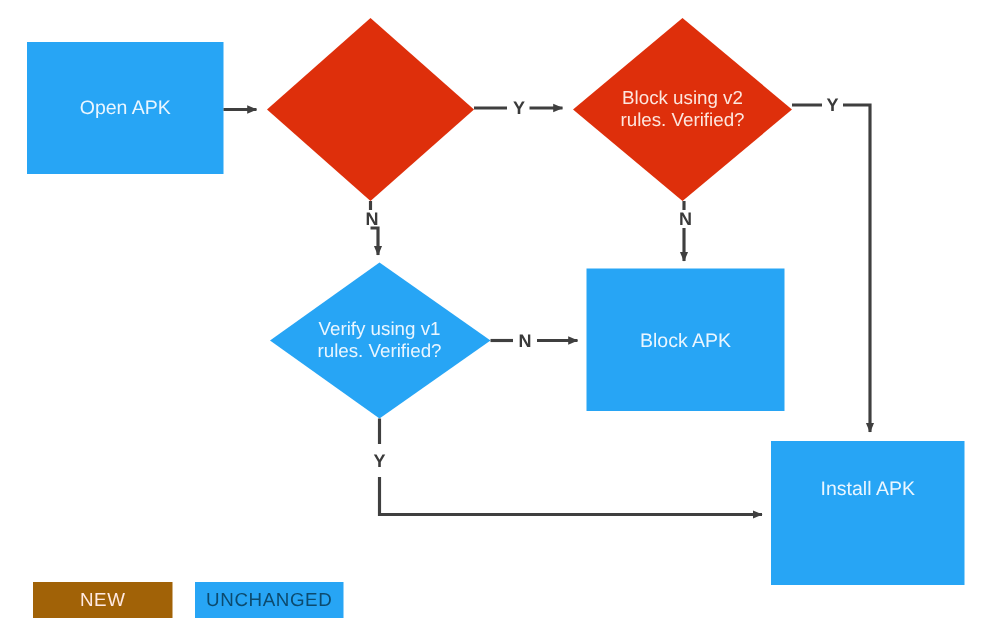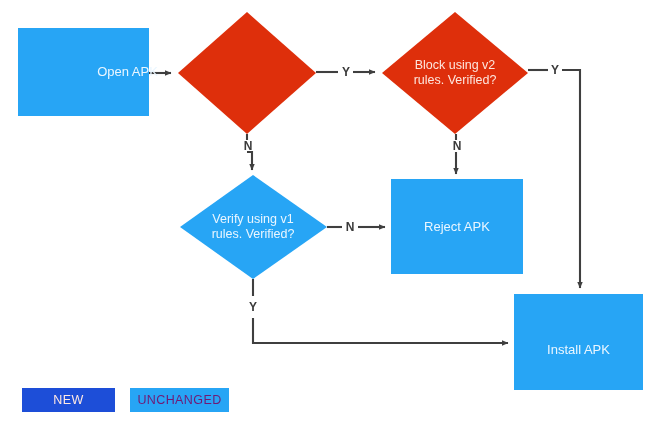--- a/index.html
+++ b/index.html
@@ -59,21 +59,21 @@
     align-items: center;
     justify-content: center;
     font-family: "Liberation Sans", sans-serif;
     font-size: 12.5px;
     letter-spacing: 0.4px;
   }
   .legend-chip.new-chip {
     color: #ffe9e3;
   }
   .legend-chip.unchanged-chip {
-    color: #701a75;
+    color: #0c4a6e;
   }
 </style>
 </head>
 <body>
 
 <div id="canvas">
 
   <svg id="flow-svg" viewBox="0 0 657 427" xmlns="http://www.w3.org/2000/svg">
     <defs>
       <marker id="arrowhead" markerWidth="7" markerHeight="7" refX="6.2" refY="3.2" orient="auto" markerUnits="userSpaceOnUse">
@@ -109,42 +109,42 @@
       <path d="M456,152 L456,174" marker-end="url(#arrowhead)"></path>
 
       <path d="M327,227 L342,227"></path>
       <path d="M358,227 L385,227" marker-end="url(#arrowhead)"></path>
 
       <path d="M253,279 L253,296"></path>
       <path d="M253,318 L253,343 L508,343" marker-end="url(#arrowhead)"></path>
     </g>
   </svg>
 
-  <div class="node-label" style="left:18px; top:28px; width:131px; height:88px;margin-left:44px;">Open APK</div>
+  <div class="node-label" style="left:18px; top:28px; width:131px; height:88px;">Open APK</div>
 
 
   <div class="node-label diamond-label" style="left:392px; top:20px; width:126px; height:106px;">Block using v2
 rules. Verified?</div>
 
   <div class="node-label diamond-label blue-text" style="left:190px; top:182px; width:126px; height:90px;text-align:center;">Verify using v1
 rules. Verified?</div>
 
-  <div class="node-label" style="left:391px; top:179px; width:132px; height:95px;">Reject APK</div>
+  <div class="node-label" style="left:391px; top:179px; width:132px; height:95px;">Block APK</div>
 
-  <div class="node-label" style="left:514px; top:302px; width:129px; height:96px;">Install APK</div>
+  <div class="node-label" style="left:514px; top:278px; width:129px; height:96px;">Install APK</div>
 
   <div class="edge-label" style="left:339px; top:65px; width:14px;">Y</div>
 
   <div class="edge-label" style="left:241px; top:139px; width:14px;">N</div>
 
   <div class="edge-label" style="left:548px; top:63px; width:14px;">Y</div>
 
   <div class="edge-label" style="left:450px; top:139px; width:14px;">N</div>
 
   <div class="edge-label" style="left:343px; top:220px; width:14px;">N</div>
 
   <div class="edge-label" style="left:246px; top:300px; width:14px;">Y</div>
 
-  <div class="legend-chip new-chip" style="left:22px; top:388px; width:93px; height:24px; background:#1d4ed8;">NEW</div>
+  <div class="legend-chip new-chip" style="left:22px; top:388px; width:93px; height:24px; background:#a16207;">NEW</div>
 
   <div class="legend-chip unchanged-chip" style="left:130px; top:388px; width:99px; height:24px; background:#27A5F5;">UNCHANGED</div>
 
 </div>
 
 </body></html>

